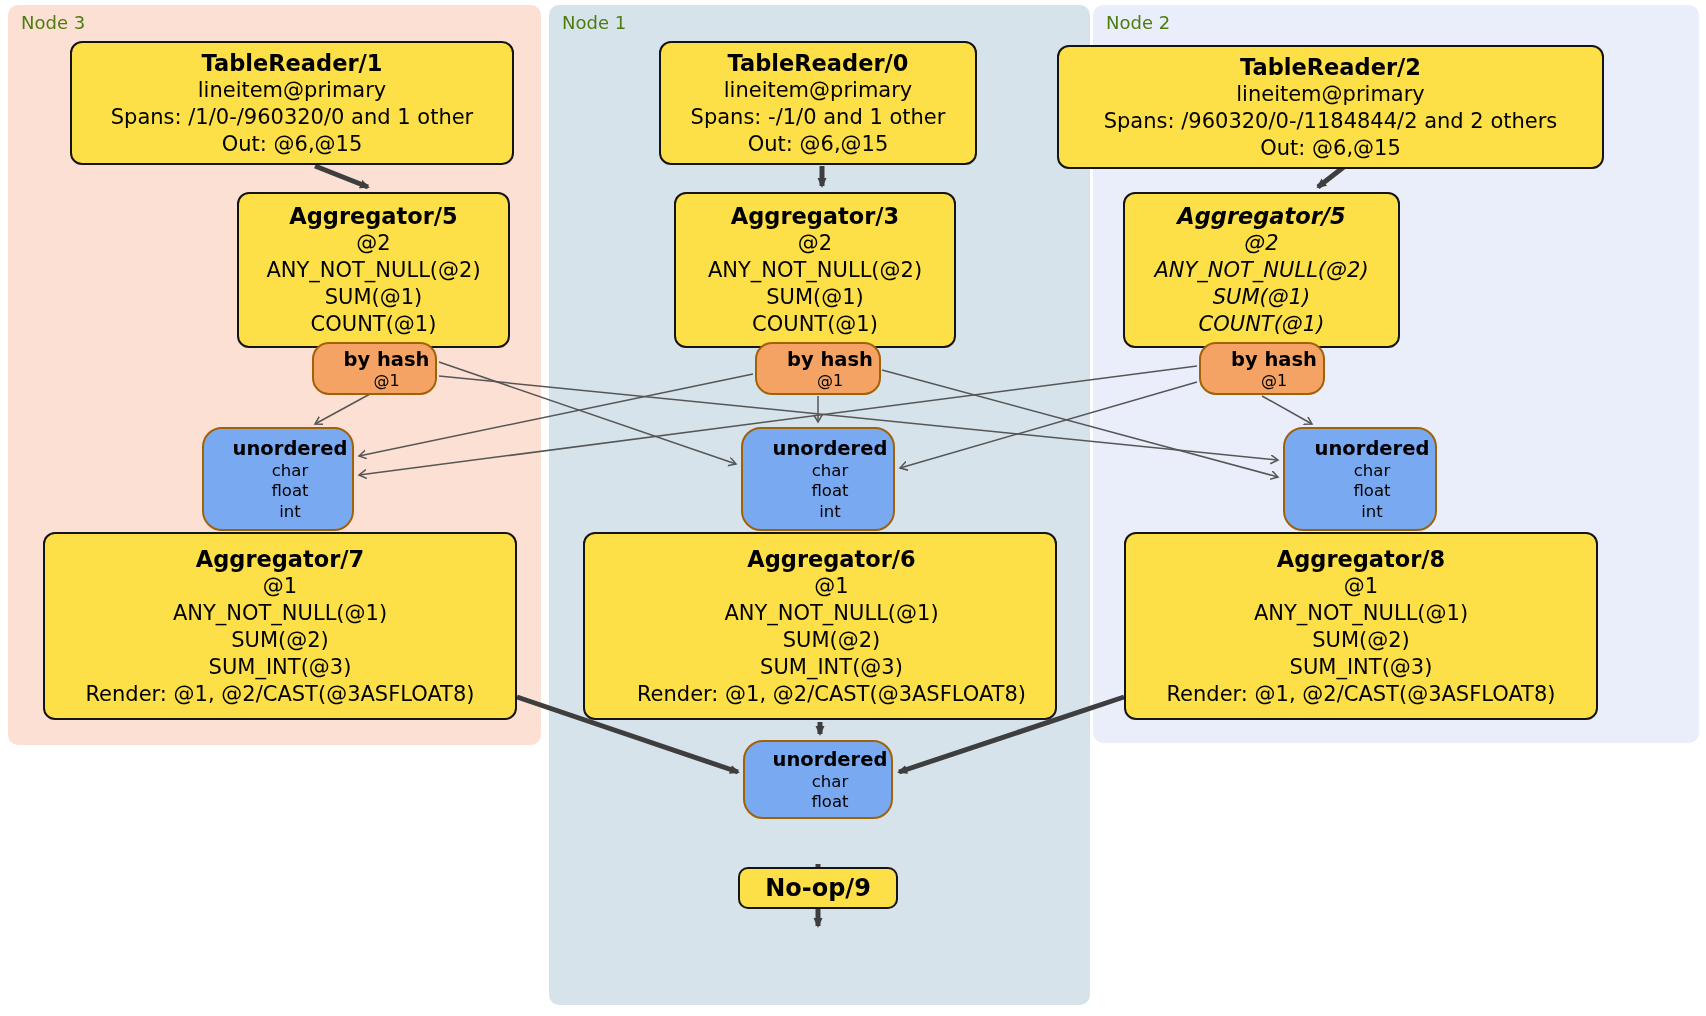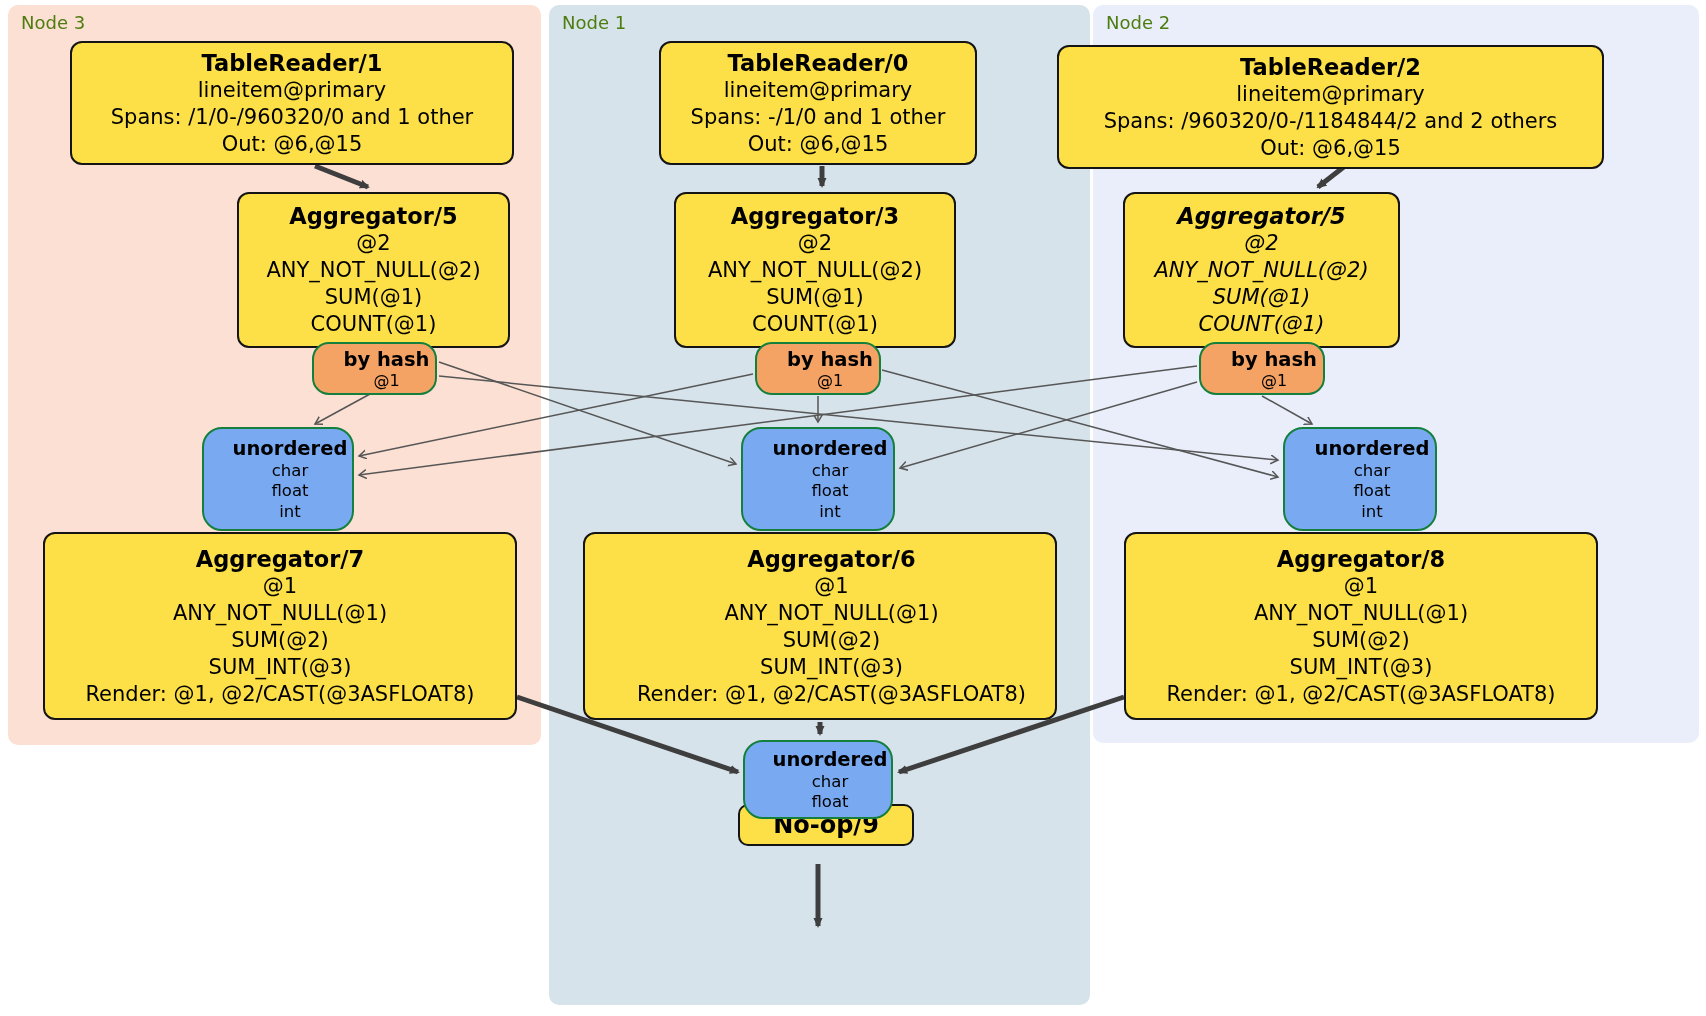--- a/index.html
+++ b/index.html
@@ -22,21 +22,21 @@
     background:#fde047;border:2px solid #141414;border-radius:12px;
     display:flex;flex-direction:column;align-items:center;justify-content:center;
     text-align:center;padding:4px 6px;
   }
   .box .title{font-weight:bold;font-size:22.5px;line-height:28px;white-space:nowrap;}
   .box .line{font-size:21px;line-height:27px;white-space:nowrap;}
 
   .router,.sync{
     position:absolute;z-index:4;box-sizing:border-box;
     display:flex;flex-direction:column;align-items:center;justify-content:center;
-    text-align:center;border:2px solid #15803d;padding-left:24px;
+    text-align:center;border:2px solid #a16207;padding-left:24px;
   }
   .router{background:#f5a365;border-radius:17px;}
   .router .title{font-weight:bold;font-size:19.5px;line-height:23px;white-space:nowrap;}
   .router .line{font-size:16px;line-height:19px;white-space:nowrap;}
   .sync{background:#79a9f1;border-radius:20px;}
   .sync .title{font-weight:bold;font-size:19.5px;line-height:25px;white-space:nowrap;}
   .sync .line{font-size:16.5px;line-height:20.5px;white-space:nowrap;}
 
   
   #tr1{left:70px;top:41px;width:444px;height:124px;}
@@ -53,21 +53,21 @@
   
   #un3{left:202px;top:427px;width:152px;height:104px;}
   #un1{left:741px;top:427px;width:154px;height:104px;}
   #un2{left:1283px;top:427px;width:154px;height:104px;}
   
   #agg7{left:43px;top:532px;width:474px;height:188px;}
   #agg6{left:583px;top:532px;width:474px;height:188px;padding-left:29px;}
   #agg8{left:1124px;top:532px;width:474px;height:188px;}
   
   #unb{left:743px;top:740px;width:150px;height:79px;}
-  #noop{left:738px;top:804px;width:176px;height:42px;border-radius:10px;align-items:center;}
+  #noop{left:738px;top:867px;width:160px;height:42px;border-radius:10px;align-items:center;}
   #resp{left:731px;top:933px;width:174px;height:44px;border-radius:10px;}
   #noop .title,#resp .title{font-size:24px;}
 </style>
 </head>
 <body>
 
 <div id="stage">
 
   <div class="panel" id="panel1">
     <span class="panel-label">Node 1</span>

